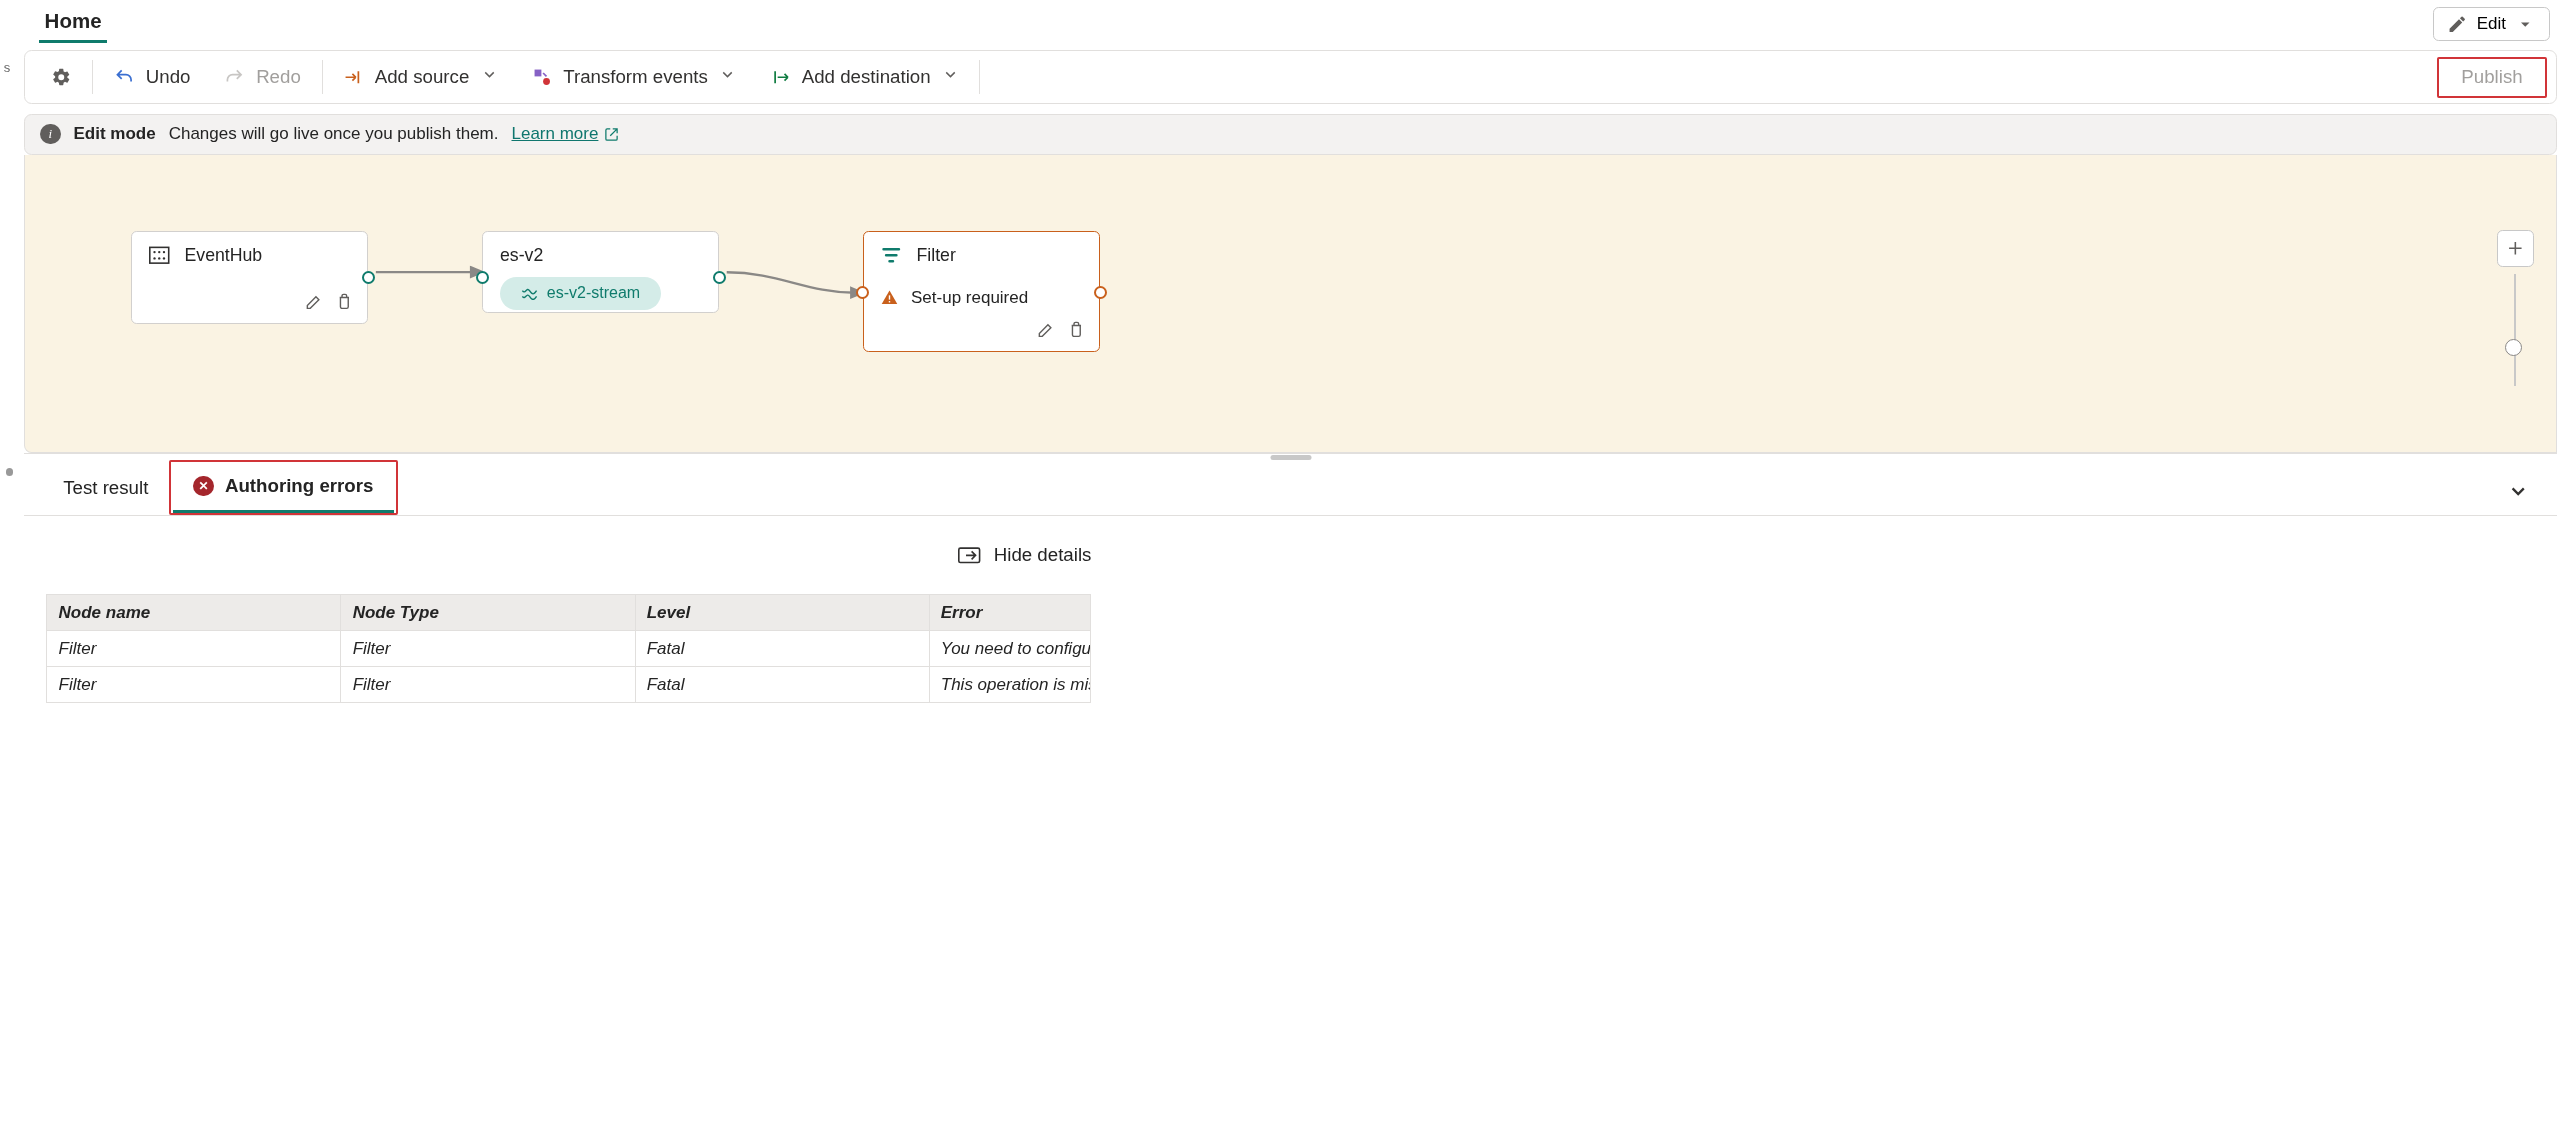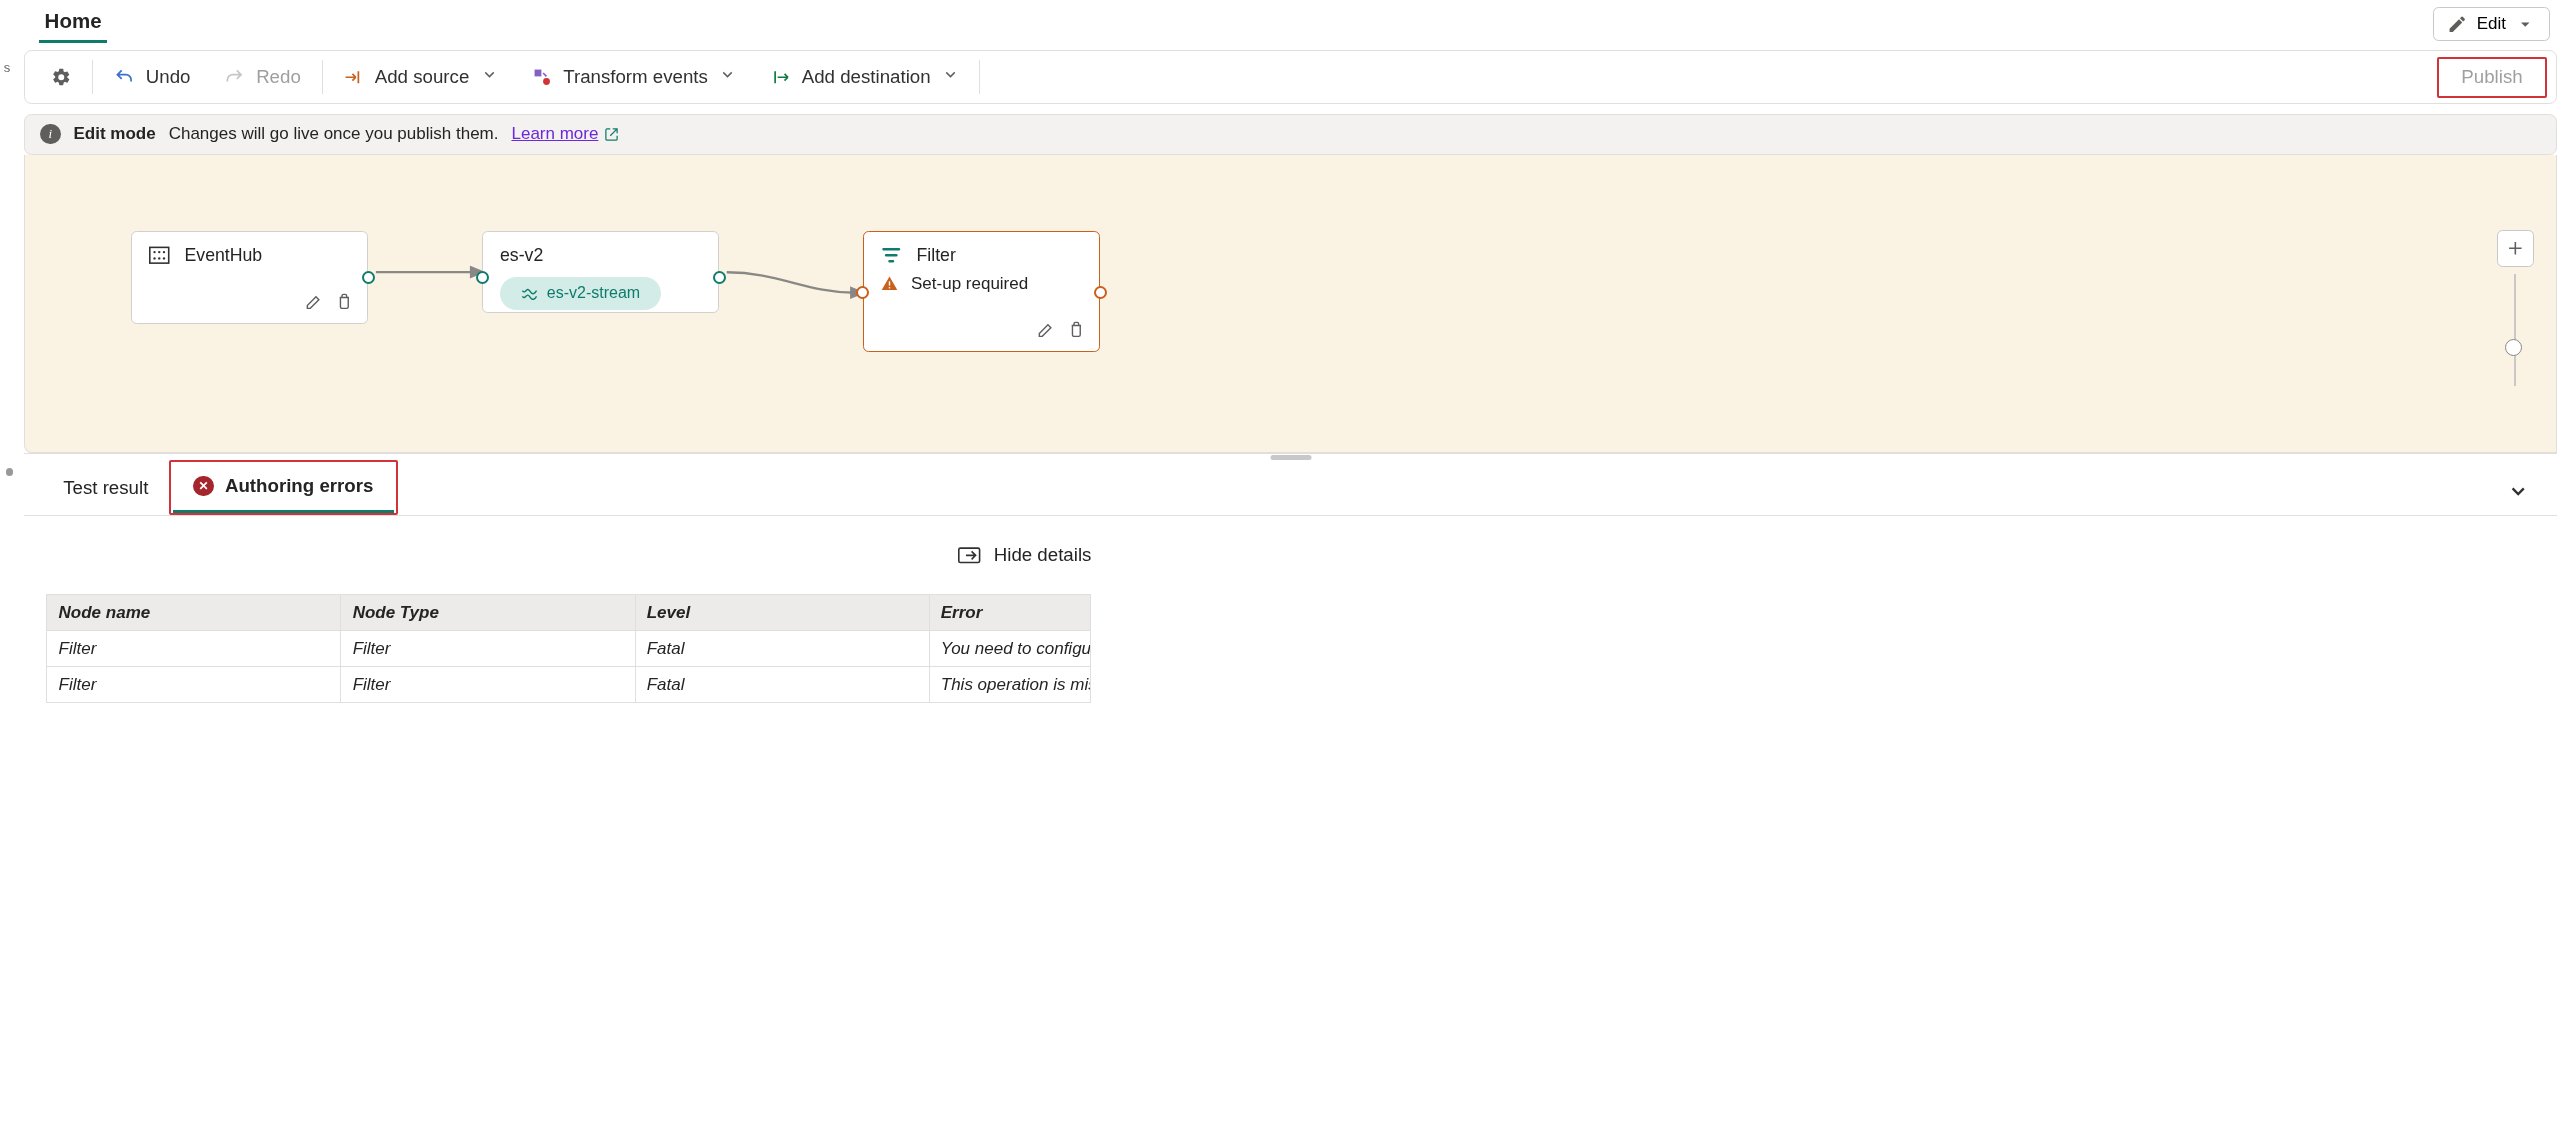--- a/index.html
+++ b/index.html
@@ -86,21 +86,21 @@
     padding: 9.3px 15px;
     margin-top: 9.3px;
     font-size: 17px;
   }
   .info-bar .info-icon {
     width: 20.5px; height: 20.5px; border-radius: 50%;
     background: #605e5c; color: #fff; display: flex; align-items: center; justify-content: center;
     font-size: 13px; font-family: Georgia, serif; font-style: italic;
   }
   .info-bar .bold { font-weight: 600; }
-  .info-bar a { color: #6d28d9; text-decoration: underline; display: flex; align-items: center; gap: 5.6px; }
+  .info-bar a { color: #0f766e; text-decoration: underline; display: flex; align-items: center; gap: 5.6px; }
 
   .canvas {
     position: relative;
     background: #faf3e3;
     border: 0.9px solid #e1dfdd;
     border-top: none;
     border-bottom-left-radius: 7.5px;
     height: 298px;
   }
   .node {
@@ -123,21 +123,21 @@
     position: absolute; width: 13px; height: 13px;
     border: 2.8px solid #0f7b6c; border-radius: 50%;
     background: #fff;
   }
   .port.orange { border-color: #c9601c; }
   .pill {
     background: #d4ece8; border-radius: 932px;
     padding: 7.5px 20.5px; display: inline-flex; align-items: center; gap: 9.3px;
     color: #0f7b6c; font-size: 16px; margin-top: 11.2px;
   }
-  .warn-row { display: flex; align-items: center; gap: 13px; margin-top: 8px; font-size: 17px; }
+  .warn-row { display: flex; align-items: center; gap: 13px; margin-top: 22px; font-size: 17px; }
   .warn-row svg { width: 17px; height: 17px; }
 
   .connector { position: absolute; stroke: #8a8886; stroke-width: 2.5; fill: none; }
   .connector .arrow { fill: #8a8886; }
 
   .add-node-btn {
     position: absolute; top: 75px; right: 22.4px;
     width: 37px; height: 37px; border: 0.9px solid #c8c8c8;
     border-radius: 5.6px; background: #fff; display: flex;
     align-items: center; justify-content: center; font-size: 22.4px; cursor: pointer;

